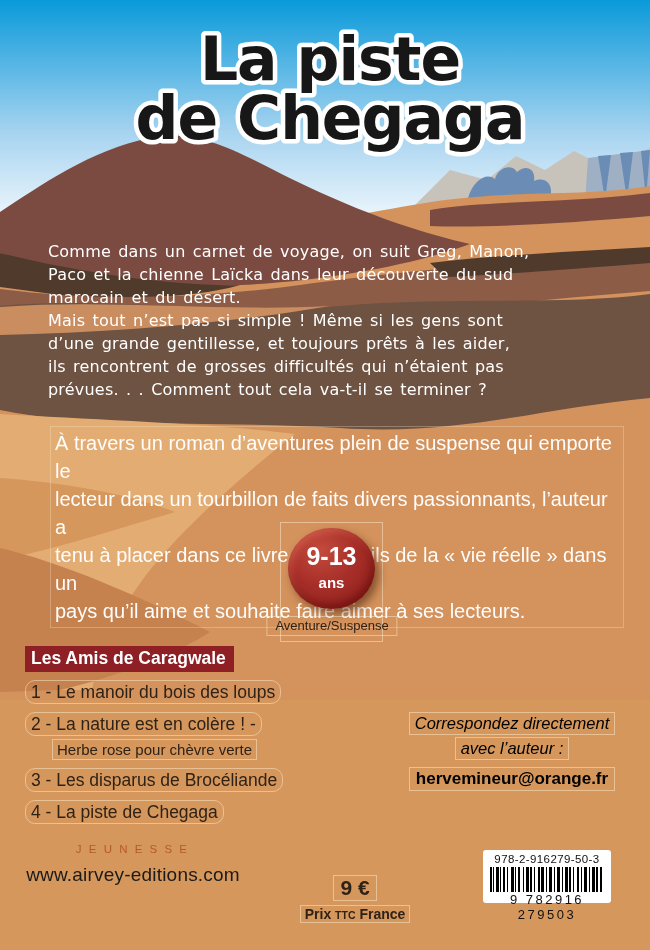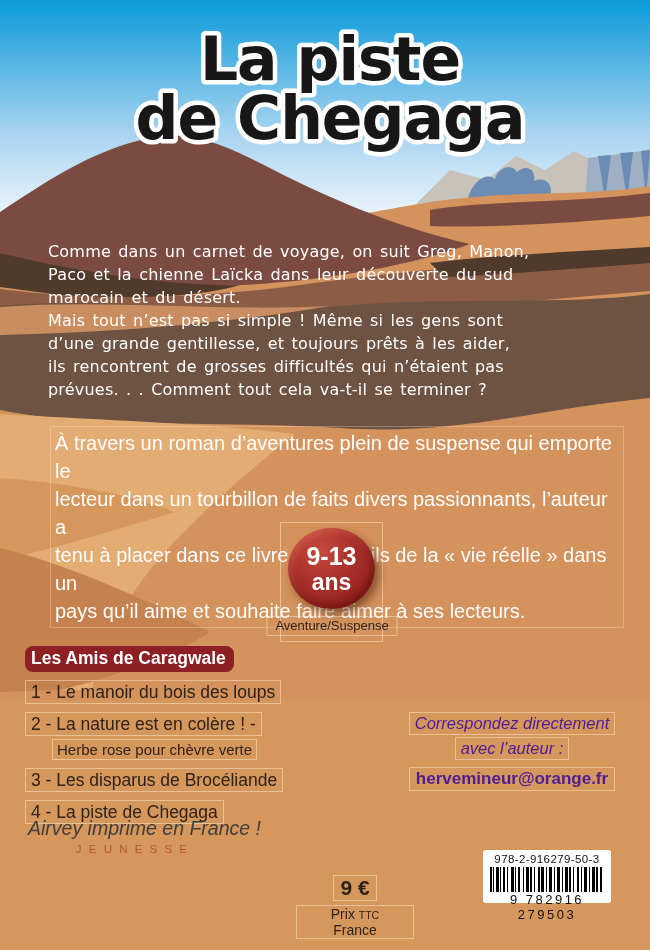--- a/index.html
+++ b/index.html
@@ -44,52 +44,52 @@
   .badge-circle{
     width:87px;height:81px;margin:5px auto 0;border-radius:50%;
     background:radial-gradient(circle at 38% 28%, #c34a3c 0%, #a72e28 45%, #8c1f1b 100%);
     box-shadow:4px 5px 8px rgba(70,33,12,.55),
                inset -3px -5px 9px rgba(90,8,8,.55),
                inset 3px 4px 7px rgba(255,150,120,.35);
     display:flex;flex-direction:column;align-items:center;justify-content:center;
     color:#fff;font-weight:bold;
   }
   .badge-range{font-size:25px;line-height:27px;}
-  .badge-unit{font-size:23px;line-height:25px;}
+  .badge-unit{font-size:15px;line-height:25px;}
 
   .genre{
     position:absolute;top:616px;left:50%;transform:translateX(-50%);margin-left:7px;
     z-index:4;font-size:13px;color:#2e2217;padding:1px 8px 2px;
   }
 
   
   .series{position:absolute;left:25px;top:646px;width:330px;z-index:4;color:#2e2217;}
   .series-heading{
     display:inline-block;background:#8e1f24;color:#fff;font-weight:bold;
-    font-size:17.5px;padding:2px 8px 3px 6px;border-radius:8px;
+    font-size:17.5px;padding:2px 8px 3px 6px;
   }
   .series-item{margin-top:8px;}
-  .series-label{display:inline-block;font-size:17.5px;line-height:20px;padding:1px 5px;}
+  .series-label{display:inline-block;font-size:17.5px;line-height:20px;padding:1px 5px;border-radius:10px;}
   .series-sub{display:inline-block;font-size:15px;line-height:17px;margin:3px 8px 0 27px;padding:1px 4px;}
 
   
-  .contact{position:absolute;left:388px;top:710px;width:248px;z-index:4;text-align:center;color:#4c1d95;}
+  .contact{position:absolute;left:388px;top:710px;width:248px;z-index:4;text-align:center;color:#000000;}
   .contact-line{display:inline-block;font-style:italic;font-size:16.5px;line-height:19px;padding:1px 5px;margin-top:2px;}
   .contact-email{display:inline-block;font-weight:bold;font-size:17px;padding:1px 6px;margin-top:7px;}
 
   
   .imprint{position:absolute;left:28px;top:817px;z-index:4;font-style:italic;font-size:19.5px;color:#3e3e3e;}
   .publisher{position:absolute;left:26px;top:842px;width:214px;z-index:4;text-align:center;}
   .publisher-name{font-family:"DejaVu Sans",sans-serif;font-weight:bold;font-size:31px;line-height:33px;color:#242424;letter-spacing:1px;}
   .publisher-collection{font-size:11.5px;letter-spacing:7.2px;color:#b5592d;margin:1px 0 0 4px;}
   .publisher-site{font-size:19px;color:#1a1a1a;margin-top:9px;letter-spacing:.2px;}
 
   .price{position:absolute;left:296px;top:875px;width:118px;z-index:4;text-align:center;color:#2e2217;}
   .price-amount{display:inline-block;font-weight:bold;font-size:21px;padding:0 6px;}
-  .price-line{display:inline-block;font-weight:normal;font-size:14px;margin-top:4px;padding:0 20px;}
+  .price-line{display:inline-block;font-weight:bold;font-size:14px;margin-top:4px;padding:0 4px;}
   .price-tax{font-size:10.5px;}
 
   .barcode{
     position:absolute;left:483px;top:850px;width:128px;height:53px;z-index:4;
     background:#fff;border-radius:3px;padding:3px 5px 2px;text-align:center;color:#111;
   }
   .barcode-isbn{font-size:11.5px;line-height:13px;letter-spacing:.4px;}
   .barcode-bars{
     height:25px;margin:1px 2px 0;
     background:linear-gradient(90deg,
@@ -182,24 +182,24 @@
       <span class="series-label hl">4 - La piste de Chegaga</span>
     </div>
   </div>
 
   <div class="contact">
     <span class="contact-line hl">Correspondez directement</span><br>
     <span class="contact-line hl">avec l’auteur :</span><br>
     <span class="contact-email hl">hervemineur@orange.fr</span>
   </div>
 
-  <div class="imprint">Airvey imprime en France !</div>
 
   <div class="publisher">
     <div class="publisher-collection">JEUNESSE</div>
+    <div class="publisher-site">www.airvey-editions.com</div>
   </div>
 
   <div class="price">
     <span class="price-amount hl">9 €</span><br>
     <span class="price-line hl"><span>Prix</span> <span class="price-tax">TTC</span> <span>France</span></span>
   </div>
 
   <div class="barcode">
     <div class="barcode-isbn">978-2-916279-50-3</div>
     <div class="barcode-bars"></div>

